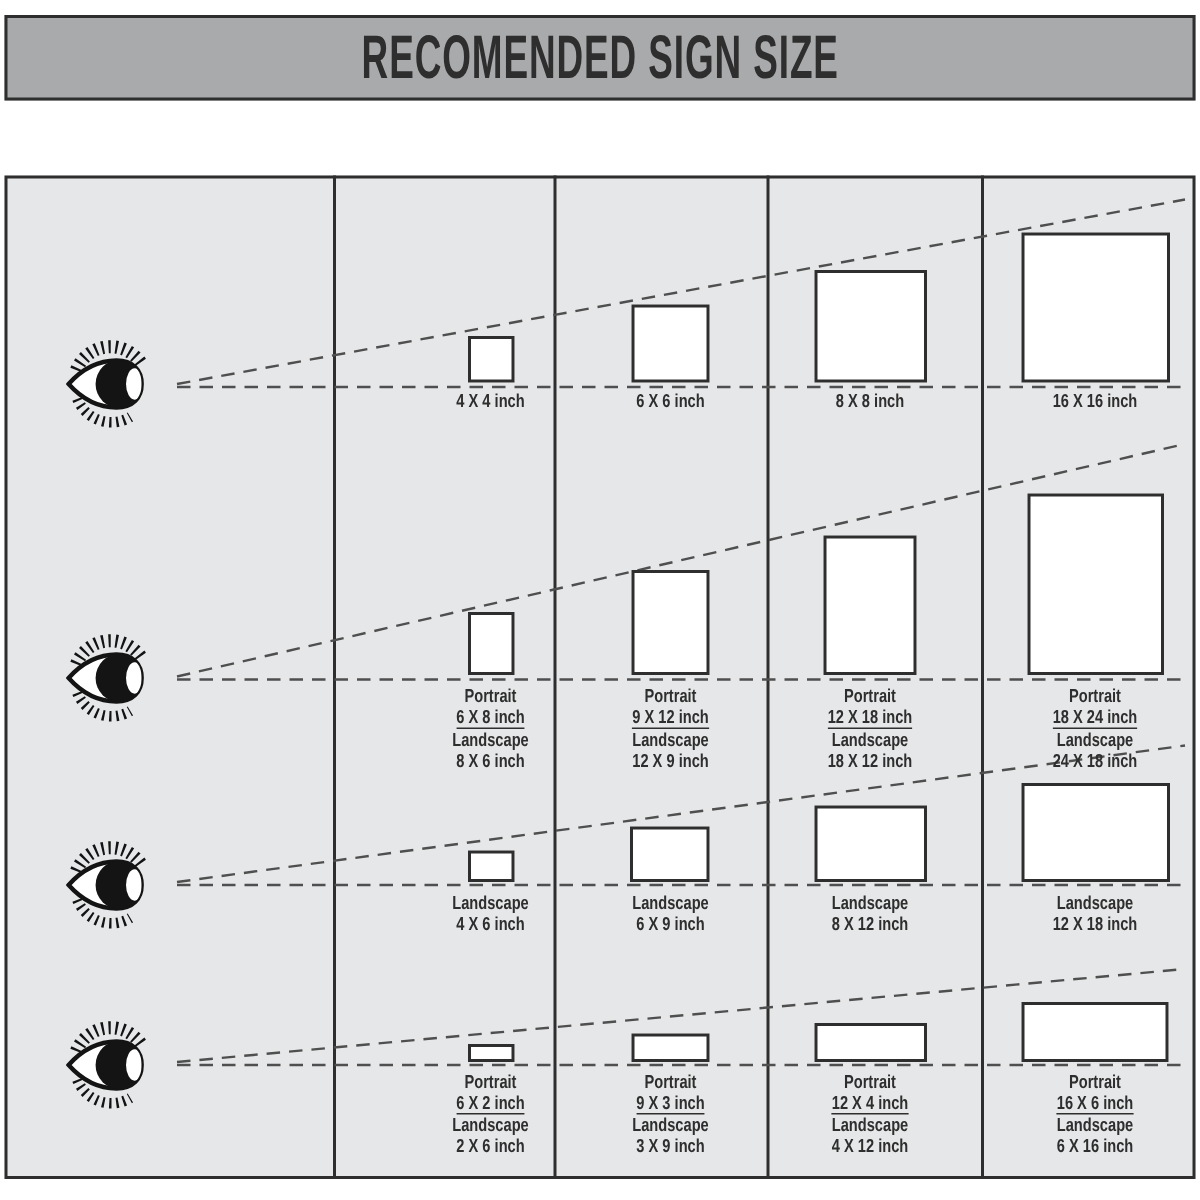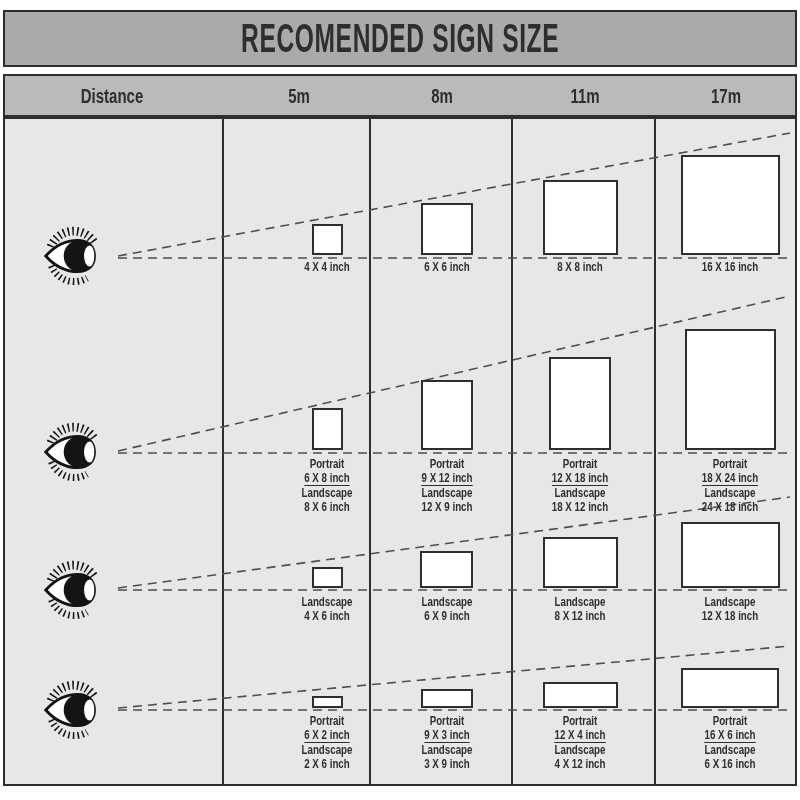--- a/index.html
+++ b/index.html
@@ -56,27 +56,20 @@
           <ellipse cx="79" cy="52" rx="10" ry="18" fill="#ffffff"></ellipse>
         </g>
       </g>
     </defs>
   </svg>
 
   <div class="title-bar">
     <span class="title-text">RECOMENDED SIGN SIZE</span>
   </div>
 
-  <div class="header-bar">
-    <span class="hdr" style="left:107px">Distance</span>
-    <span class="hdr" style="left:294px">5m</span>
-    <span class="hdr" style="left:437px">8m</span>
-    <span class="hdr" style="left:580px">11m</span>
-    <span class="hdr" style="left:721px">17m</span>
-  </div>
 
   <div class="grid-body"></div>
   <div class="vline" style="left:222px"></div>
   <div class="vline" style="left:369px"></div>
   <div class="vline" style="left:511px"></div>
   <div class="vline" style="left:654px"></div>
 
   <svg class="sight" width="800" height="800">
     <g stroke="#4f4f4f" stroke-width="1.6" stroke-dasharray="9,6" fill="none">
       <line x1="118" y1="258" x2="790" y2="258"></line>

